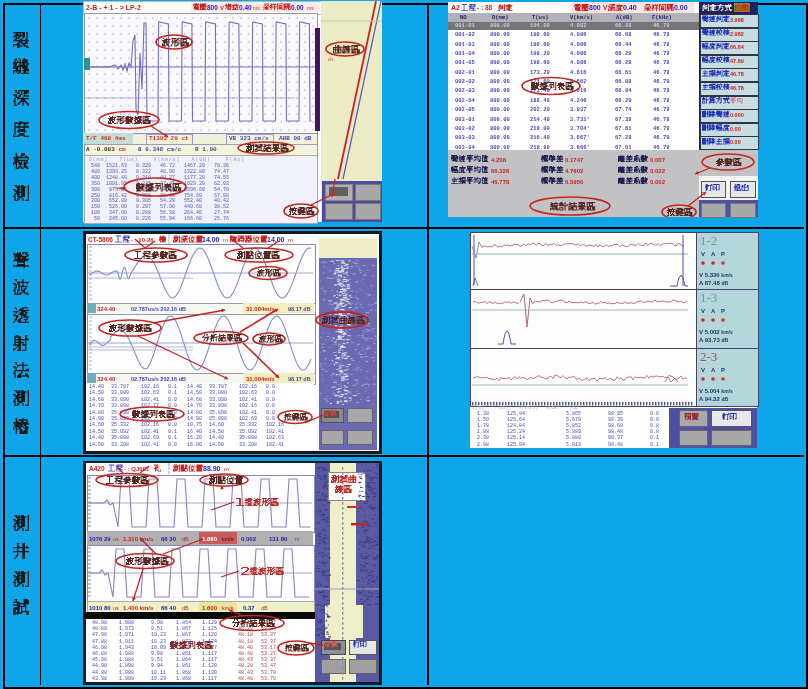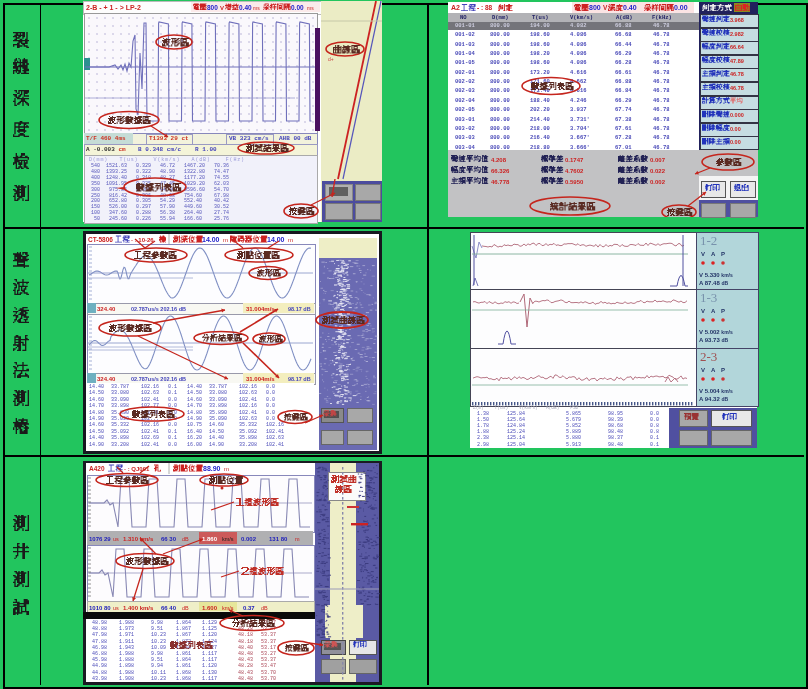--- a/index.html
+++ b/index.html
@@ -1,14 +1,14 @@
 <!DOCTYPE html>
 <html><head><meta charset="utf-8"><style>
 html,body{margin:0;padding:0;background:#fff}
-#page{position:relative;width:808px;height:689px;background:#22c55e;overflow:hidden;
+#page{position:relative;width:808px;height:689px;background:#0ea5e9;overflow:hidden;
  font-family:"Liberation Sans",sans-serif}
 .abs{position:absolute}
 .t{position:absolute;white-space:pre;line-height:1}
 .mono{font-family:"Liberation Mono",monospace}
 </style></head><body>
 <div id="page">
 
 <div class="abs" style="left:3px;top:3px;width:801px;height:682px;border:2px solid #000"></div>
 
 <div class="abs" style="left:40px;top:3px;width:1px;height:682px;background:#000"></div>

